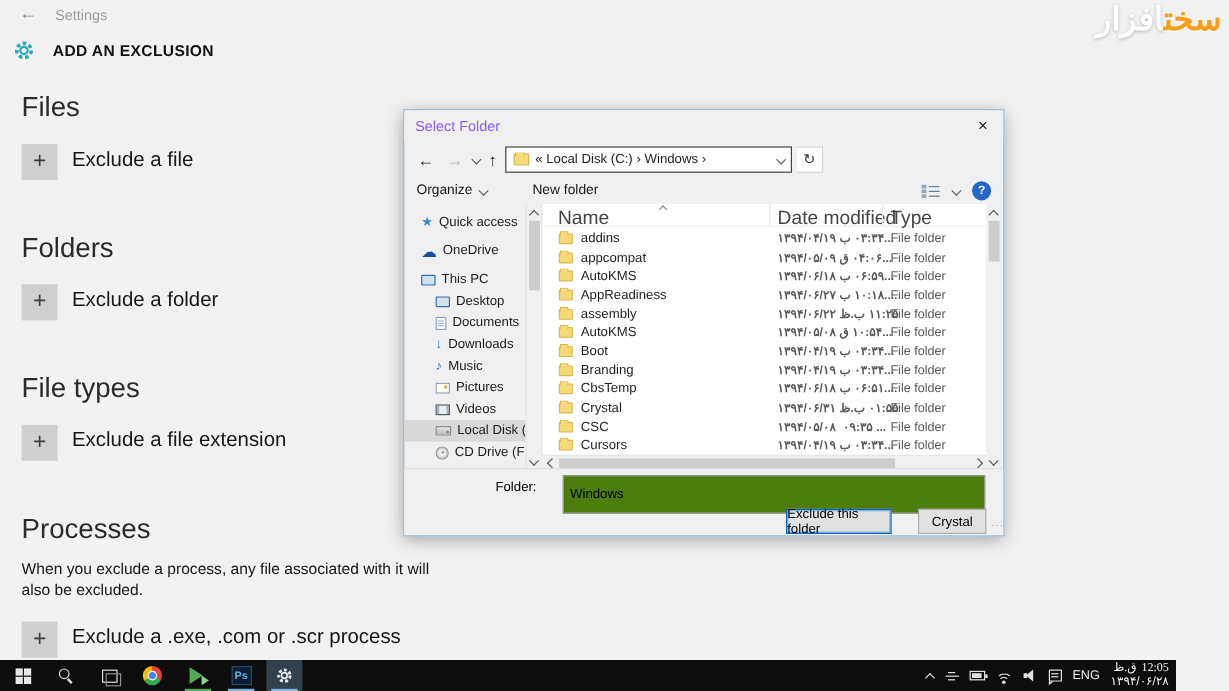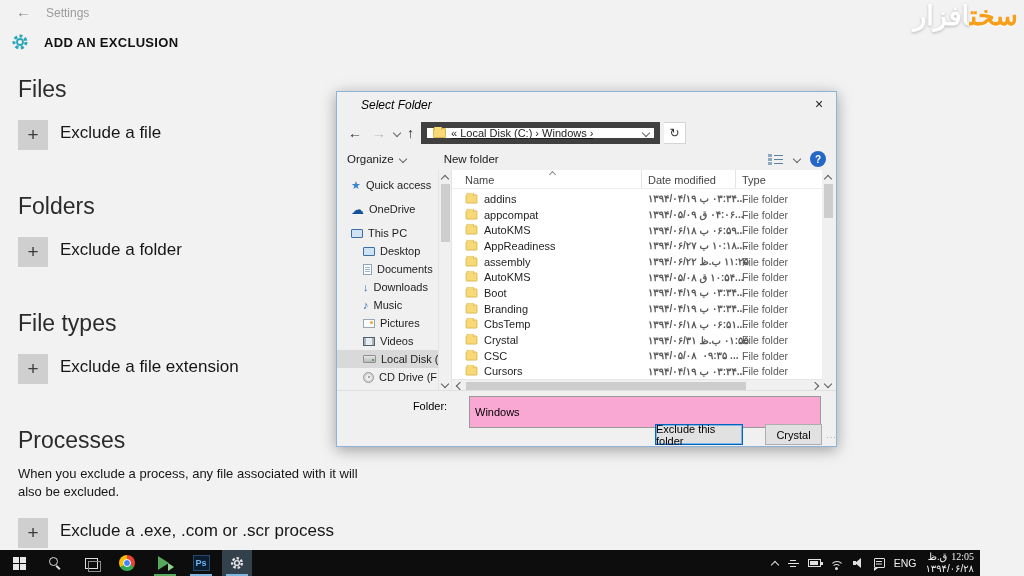--- a/index.html
+++ b/index.html
@@ -21,30 +21,30 @@
   .sec-h { position:absolute; left:18px; font-size:23px; font-weight:300; color:#2b2b2b; }
   .plus-btn { position:absolute; left:18px; width:30px; height:30px; background:#cfcfcf; color:#3c3c3c;
               font-size:19px; font-weight:300; display:flex; align-items:center; justify-content:center; cursor:default; }
   .plus-lbl { position:absolute; left:60px; font-size:17px; color:#161616; }
   .sec-desc { position:absolute; left:18px; top:465px; width:350px; font-size:13px; color:#161616; line-height:1.35; }
 
   
   .dialog { position:absolute; left:336px; top:91px; width:501px; height:356px; background:#f0f0f0;
             border:1px solid #8fb3d8; box-shadow:0 3px 14px rgba(0,0,0,.35); font-size:11px; color:#1a1a1a; }
   .dlg-titlebar { position:absolute; left:0; top:0; right:0; height:26px; background:#f0f0f0; }
-  .dlg-title { position:absolute; left:24px; top:6px; font-size:12px; color:#000000;font-style:italic; }
+  .dlg-title { position:absolute; left:9px; top:6px; font-size:12px; color:#8b5cf6; }
   .dlg-close { position:absolute; right:0; top:0; width:34px; height:25px; text-align:center; line-height:25px; font-size:14px; color:#222; }
 
   .addr-row { position:absolute; left:0; top:26px; right:0; height:30px; display:flex; align-items:center; padding:0 8px; gap:4px; }
   .nav-arrow { font-size:14px; color:#2b2b2b; padding:0 3px; }
   .nav-arrow.disabled { color:#b9b9b9; }
   .mini-chev { width:7px; height:7px; display:inline-block; position:relative; }
   .mini-chev::after { content:""; position:absolute; left:1px; top:0; width:5px; height:5px;
                       border-right:1px solid #666; border-bottom:1px solid #666; transform:rotate(45deg); }
-  .crumb-wrap { display:flex; height:22px; border:6px solid #404040; background:#fff; align-items:center; width:239px;text-decoration:underline; }
+  .crumb-wrap { display:flex; height:22px; border:1px solid #404040; background:#fff; align-items:center; width:239px; }
   .crumb { flex:1; display:flex; align-items:center; gap:5px; padding:0 6px; overflow:hidden; white-space:nowrap; }
   .folder-ico { width:13px; height:10px; background:#f9d877; border:1px solid #d8b74e; border-radius:1px; position:relative; flex:0 0 auto; }
   .folder-ico::before { content:""; position:absolute; left:0; top:-3px; width:6px; height:3px; background:#f9d877; border:1px solid #d8b74e; border-bottom:none; border-radius:1px 1px 0 0; }
   .crumb-txt { font-size:11px; color:#222; }
   .refresh-box { width:22px; height:22px; border:1px solid #d4d4d4; border-left:none; background:#fff; display:flex; align-items:center; justify-content:center; color:#333; font-size:12px; }
   .search-box { width:152px; height:22px; border:1px solid #d4d4d4; background:#fff; display:flex; align-items:center; padding:0 6px; margin-left:4px; }
   .search-ph { flex:1; color:#888; font-size:11px; }
   .mag { width:10px; height:10px; position:relative; flex:0 0 auto; }
   .mag::before { content:""; position:absolute; left:0; top:0; width:6px; height:6px; border:1.4px solid #5b6b77; border-radius:50%; }
   .mag::after { content:""; position:absolute; left:6.2px; top:6.2px; width:4px; height:1.5px; background:#5b6b77; transform:rotate(45deg); transform-origin:0 0; }
@@ -84,40 +84,40 @@
   .vscroll.left { left:101px; border-left:1px solid #e4e4e4; }
   .vscroll.right { right:1px; }
   .sb-arrow { position:absolute; left:3px; width:7px; height:7px; }
   .sb-arrow::after { content:""; position:absolute; left:0; width:5px; height:5px; border-right:1.3px solid #5a5a5a; border-bottom:1.3px solid #5a5a5a; }
   .sb-up { top:4px; } .sb-up::after { transform:rotate(-135deg); top:2px; }
   .sb-dn { bottom:16px; } .sb-dn::after { transform:rotate(45deg); top:0; }
   .sb-thumb { position:absolute; left:2px; width:9px; background:#cdcdcd; }
 
   .file-list { position:absolute; left:114px; top:0; width:371px; height:222px; background:#fff; border-left:1px solid #e4e4e4; }
   .list-header { position:absolute; left:0; top:0; right:0; height:19px; border-bottom:1px solid #eee; }
-  .col-h { position:absolute; top:4px; font-size:11px; color:#444; }
+  .col-h { position:absolute; top:4px; font-size:16px; color:#444; }
   .col-sep { position:absolute; top:0; bottom:0; width:1px; background:#e4e4e4; }
   .sort-caret { position:absolute; left:98px; top:1px; width:7px; height:5px; }
   .sort-caret::after { content:""; position:absolute; left:0; top:1px; width:4px; height:4px; border-left:1px solid #888; border-top:1px solid #888; transform:rotate(45deg); }
   .rows { position:absolute; left:0; top:21px; right:0; }
   .frow { height:15.7px; display:flex; align-items:center; position:relative; }
   .frow .folder-ico { position:absolute; left:13px; transform:scale(.9); }
   .fname { position:absolute; left:32px; font-size:11px; color:#1e1e1e; }
   .fdate { position:absolute; left:196px; font-size:10px; color:#5a5a5a; display:flex; gap:3px; direction:ltr;font-weight:bold; }
   .fdate span { unicode-bidi:isolate; }
   .ftype { position:absolute; left:290px; font-size:10.5px; color:#5a5a5a; }
   .hscroll { position:absolute; left:0; right:0; bottom:0; height:13px; background:#f0f0f0; border-top:1px solid #e6e6e6; }
   .hs-arrow { position:absolute; top:3px; width:7px; height:7px; }
   .hs-l { left:3px; } .hs-l::after { content:""; position:absolute; left:2px; top:0; width:5px; height:5px; border-left:1.3px solid #5a5a5a; border-bottom:1.3px solid #5a5a5a; transform:rotate(45deg); }
   .hs-r { right:3px; } .hs-r::after { content:""; position:absolute; left:0; top:0; width:5px; height:5px; border-right:1.3px solid #5a5a5a; border-top:1.3px solid #5a5a5a; transform:rotate(45deg); }
   .hs-thumb { position:absolute; left:14px; top:2px; height:9px; width:280px; background:#cdcdcd; }
 
   .dlg-bottom { position:absolute; left:0; right:0; bottom:0; height:56px; border-top:1px solid #dfdfdf; background:#f0f0f0; }
   .folder-lbl { position:absolute; left:60px; top:9px; width:66px; text-align:center; font-size:11px; color:#000; }
-  .folder-input { position:absolute; left:132px; top:5px; width:352px; height:32px; border:1px solid #999; background:#f9a8d4;
+  .folder-input { position:absolute; left:132px; top:5px; width:352px; height:32px; border:1px solid #999; background:#4d7c0f;
                   font-family:"Liberation Sans", sans-serif; font-size:11px; color:#000; padding:0 5px; }
   .btn { position:absolute; top:33px; height:21px; background:#e1e1e1; font-size:11px; color:#000;
          display:flex; align-items:center; justify-content:center; }
   .btn-primary { left:318px; width:88px; border:1px solid #0066b8; box-shadow:0 0 0 1px #7eb4ea inset; }
   .btn-cancel { left:428px; width:57px; border:1px solid #adadad; }
   .grip { position:absolute; right:2px; bottom:2px; width:8px; height:8px; color:#9a9a9a; font-size:8px; line-height:4px; letter-spacing:1px; }
 
   
   .taskbar { position:absolute; left:0; bottom:0; width:980px; height:26px; background:#0d0d0d; }
   .tb-tile { position:absolute; top:0; width:30px; height:26px; display:flex; align-items:center; justify-content:center; }

